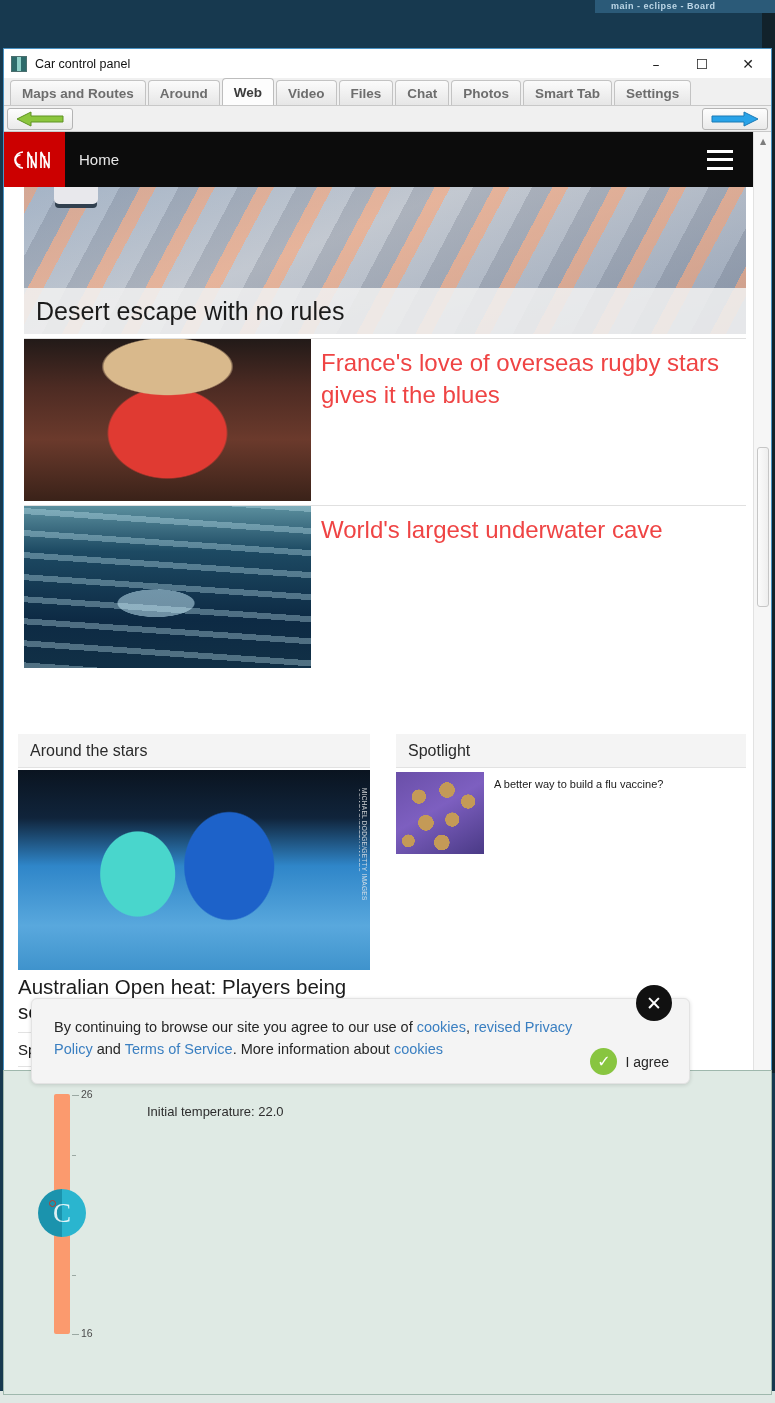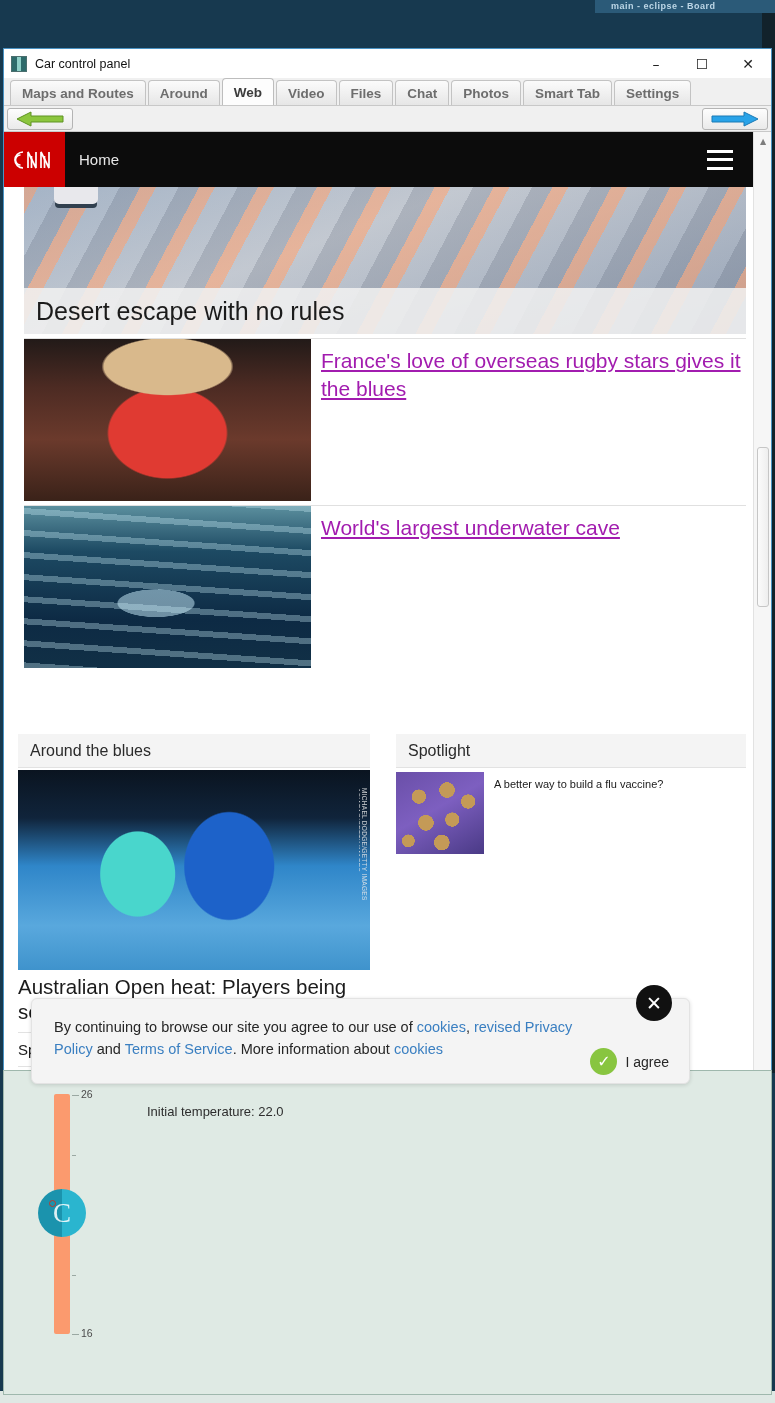--- a/index.html
+++ b/index.html
@@ -149,22 +149,22 @@
     font-size: 25px; color: #1b1b1b;
   }
 
   
   .article-row {
     position: absolute; left: 20px; width: 722px;
     border-top: 1px solid #e0e0e0; display: flex;
   }
   .article-thumb { flex: 0 0 287px; height: 162px; }
   .article-title {
-    flex: 1 1 auto; padding: 8px 0 0 10px; font-size: 21px;
-    color: #a21caf; line-height: 1.33; text-decoration: underline;
+    flex: 1 1 auto; padding: 8px 0 0 10px; font-size: 24px;
+    color: #ef4444; line-height: 1.33;
   }
 
   #thumb-rugby {
     background:
       radial-gradient(ellipse 46% 36% at 50% 17%, #d9b98c 0 48%, rgba(0,0,0,0) 50%),
       radial-gradient(ellipse 34% 46% at 50% 58%, #e03a32 0 60%, rgba(0,0,0,0) 62%),
       linear-gradient(#221a18 0%,#4d2b23 30%,#6b3a2c 62%,#3a2219 100%);
   }
   #thumb-cave {
     background:
@@ -409,21 +409,21 @@
       <div class="article-row" style="top:206px;">
         <div class="article-thumb" id="thumb-rugby"></div>
         <div class="article-title">France's love of overseas rugby stars gives it the blues</div>
       </div>
 
       <div class="article-row" style="top:373px;">
         <div class="article-thumb" id="thumb-cave"></div>
         <div class="article-title">World's largest underwater cave</div>
       </div>
 
-      <div class="col-head" id="atw-head">Around the blues</div>
+      <div class="col-head" id="atw-head">Around the stars</div>
       <div id="atw-img">
         <div id="atw-credit">MICHAEL DODGE/GETTY IMAGES ASIAPAC/GETTY IMAGES</div>
       </div>
       <div id="atw-title">Australian Open heat: Players being sent to 'abattoir'</div>
 
       <div class="atw-item" style="top:900px;">
         <span>Speeding boat plows into fishing vessel</span>
         <span class="play-icon"></span>
       </div>
       <div class="atw-item" style="top:934px;">

